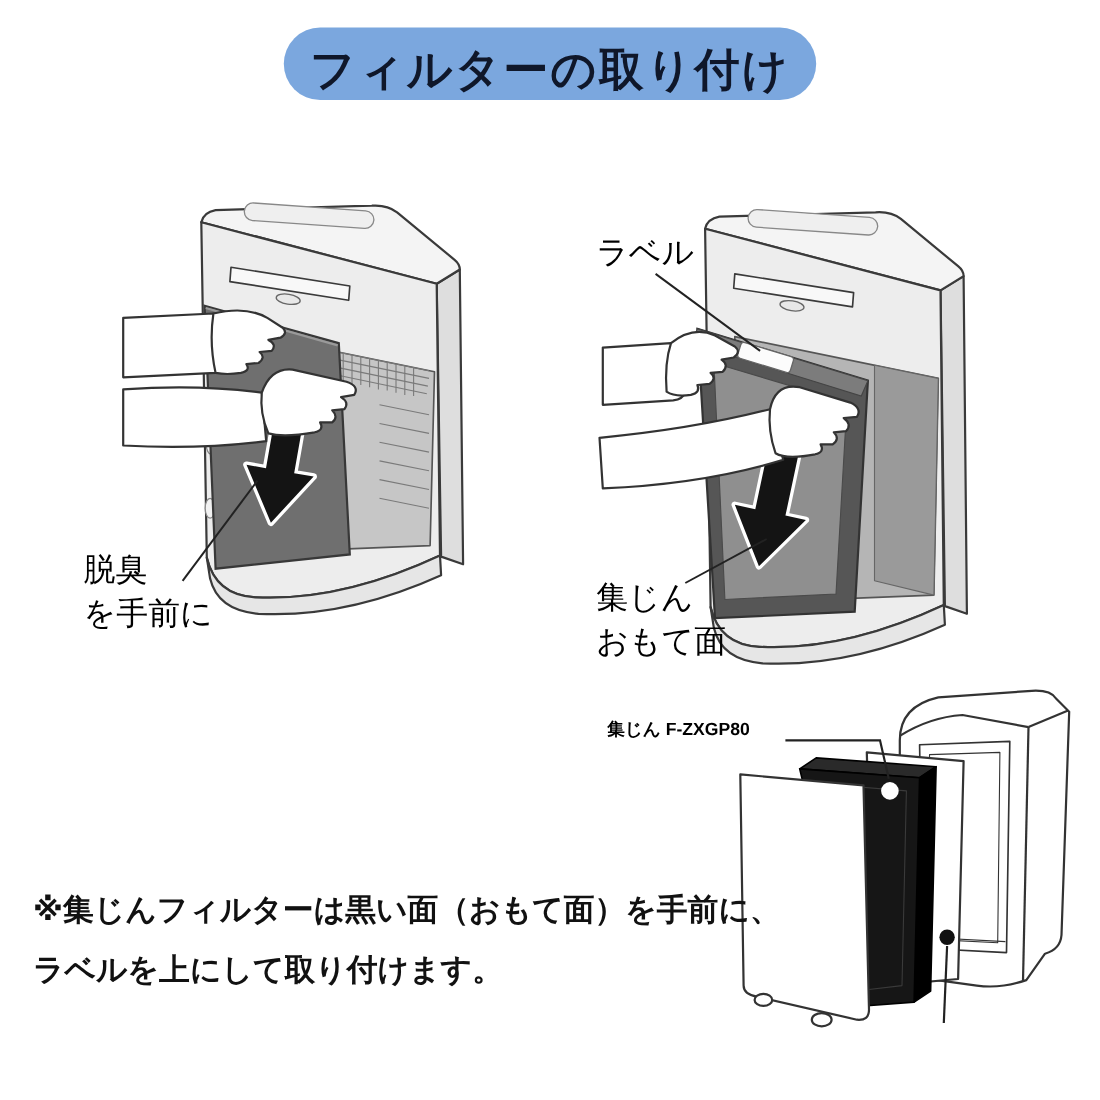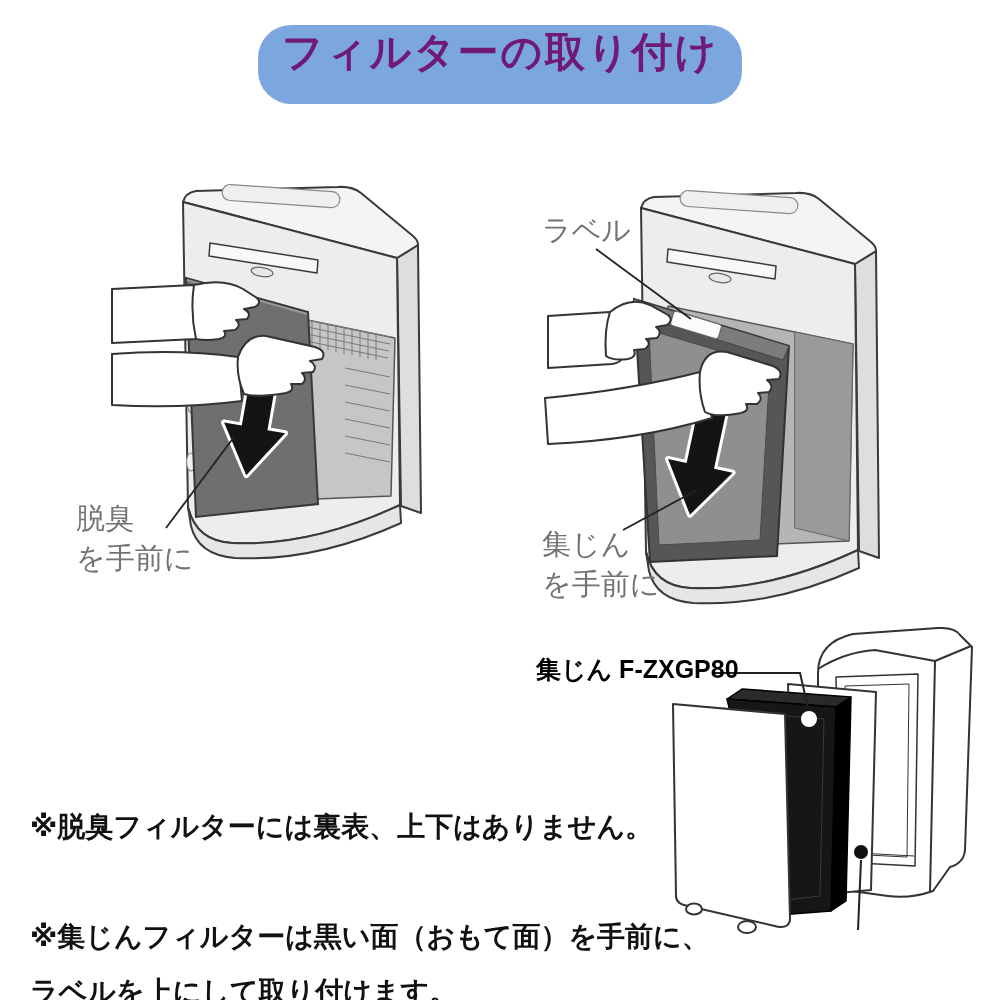--- a/index.html
+++ b/index.html
@@ -1,31 +1,31 @@
 <!DOCTYPE html>
 <html><head>
 <meta charset="utf-8">
 <style>
   html,body{margin:0;padding:0;background:#fff;}
   #page{position:relative;width:1000px;height:1000px;background:#ffffff;overflow:hidden;
         font-family:"Liberation Sans","DejaVu Sans",sans-serif;color:#1f1f1f;}
-  .banner{position:absolute;left:258px;top:25px;width:484px;height:79px;background:#7ba7de;
-          border-radius:33px;color:#701a75;font-size:41px;font-weight:700;letter-spacing:2px;
-          display:flex;align-items:flex-start;justify-content:center;}
+  .banner{position:absolute;left:258px;top:25px;width:484px;height:66px;background:#7ba7de;
+          border-radius:33px;color:#0f172a;font-size:41px;font-weight:700;letter-spacing:2px;
+          display:flex;align-items:flex-end;justify-content:center;}
   svg{position:absolute;overflow:visible;}
   #fig-left{left:60px;top:140px;}
   #fig-right{left:520px;top:175px;}
   #fig-exploded{left:630px;top:608px;}
-  .caption{position:absolute;font-size:29px;line-height:40px;white-space:pre-line;color:#737373;}
+  .caption{position:absolute;font-size:29px;line-height:40px;white-space:pre-line;color:#000000;}
   #caption-left{left:76px;top:498px;}
   #label-label{left:542px;top:210px;}
   #caption-right{left:542px;top:524px;}
   .notes{position:absolute;left:30px;top:744px;width:720px;font-size:28px;line-height:55px;
          font-weight:600;color:#111;white-space:pre-line;}
-  .part-label{position:absolute;font-size:25px;font-weight:700;color:#000;white-space:nowrap;}
+  .part-label{position:absolute;font-size:16px;font-weight:700;color:#000;white-space:nowrap;margin-left:16px;}
   #part-dust{left:536px;top:653px;}
   #part-deo{left:812px;top:932px;}
 </style>
 </head>
 <body>
 
 <div id="page">
 
   <div class="banner">
     <span>フィルターの取り付け</span>
@@ -148,24 +148,23 @@
     <polyline points="714,673 800,673 808,708" fill="none" stroke="#222" stroke-width="2"></polyline>
     <line x1="861" y1="860" x2="858" y2="930" stroke="#222" stroke-width="2"></line>
   </svg>
 
   <div class="caption" id="caption-left">脱臭
 を手前に</div>
 
   <div class="caption" id="label-label">ラベル</div>
 
   <div class="caption" id="caption-right">集じん
-を手前に</div>
+おもて面</div>
 
   <div class="notes">
-    <div>※脱臭フィルターには裏表、上下はありません。</div>
     <div>※集じんフィルターは黒い面（おもて面）を手前に、
 ラベルを上にして取り付けます。</div>
   </div>
 
   <div class="part-label" id="part-dust">集じん F-ZXGP80</div>
 
 
 </div>
 
 </body></html>

